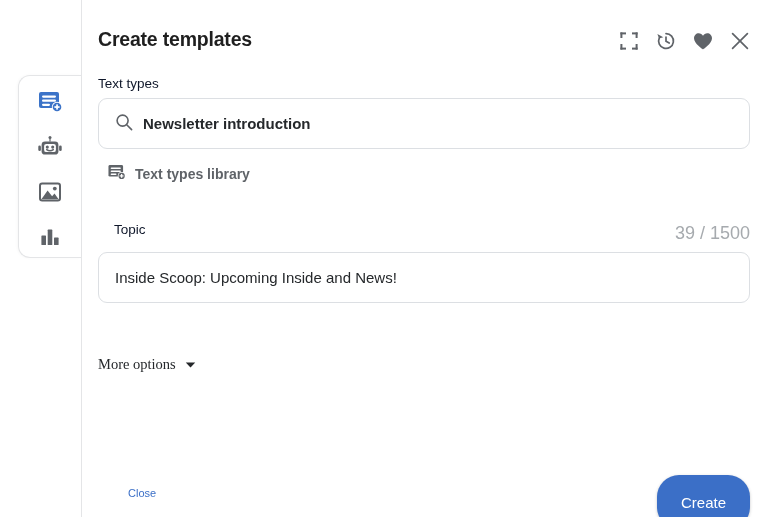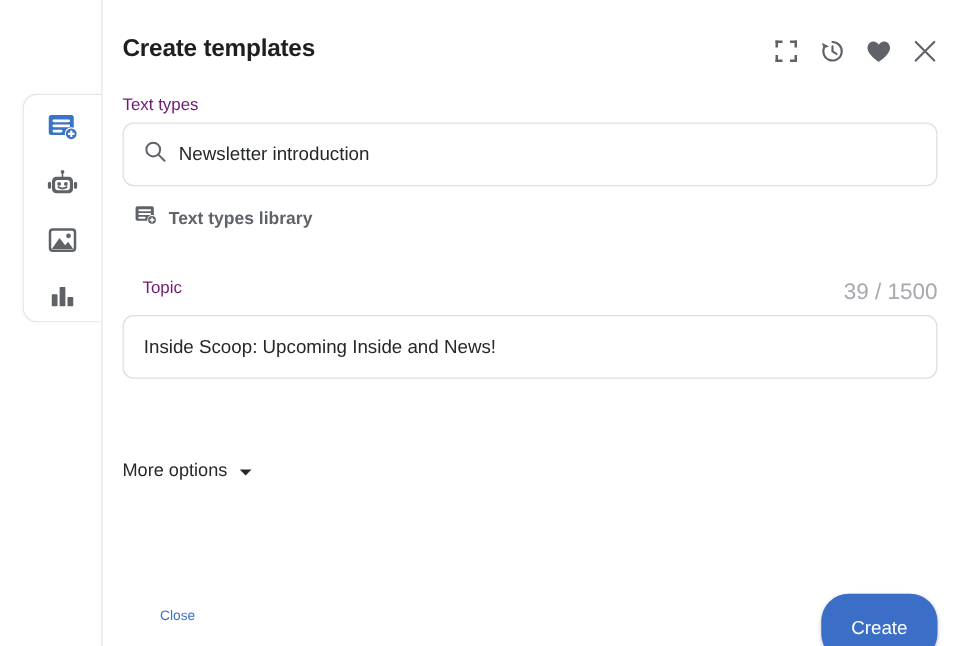--- a/index.html
+++ b/index.html
@@ -104,21 +104,21 @@
   
   #form-body {
     position: absolute;
     left: 16px;
     top: 74px;
     width: 675px;
   }
 
   .field-label {
     font-size: 13.5px;
-    color: #701a75;
+    color: #0f172a;
     line-height: 16px;
   }
 
   #text-types-label { position: absolute; left: 0; top: 2px; }
 
   #text-types-field {
     position: absolute;
     left: 0;
     top: 24px;
     width: 652px;
@@ -130,20 +130,21 @@
     align-items: center;
     padding: 0 16px;
     cursor: text;
   }
   #search-icon { flex: 0 0 auto; margin-right: 10px; }
   #text-types-value {
     font-size: 15px;
     color: #25282b;
     white-space: nowrap;
     overflow: hidden;
+    font-weight: bold;
   }
 
   #text-type-library {
     position: absolute;
     left: 9px;
     top: 88px;
     display: flex;
     align-items: center;
     gap: 9px;
     cursor: pointer;
@@ -184,25 +185,26 @@
   #topic-value {
     font-size: 15px;
     color: #25282b;
     white-space: nowrap;
     overflow: hidden;
   }
 
   #more-options {
     position: absolute;
     left: 0;
-    top: 295px;
-    display: flex;
-    align-items: flex-start;
+    top: 281px;
+    display: flex;
+    align-items: flex-end;
     gap: 9px;
     cursor: pointer;
+    font-family: Liberation Serif, serif;
   }
   #more-options-label {
     font-size: 14.5px;
     color: #25282b;
     white-space: nowrap;
   }
 
   
   #panel-footer {
     position: absolute;

